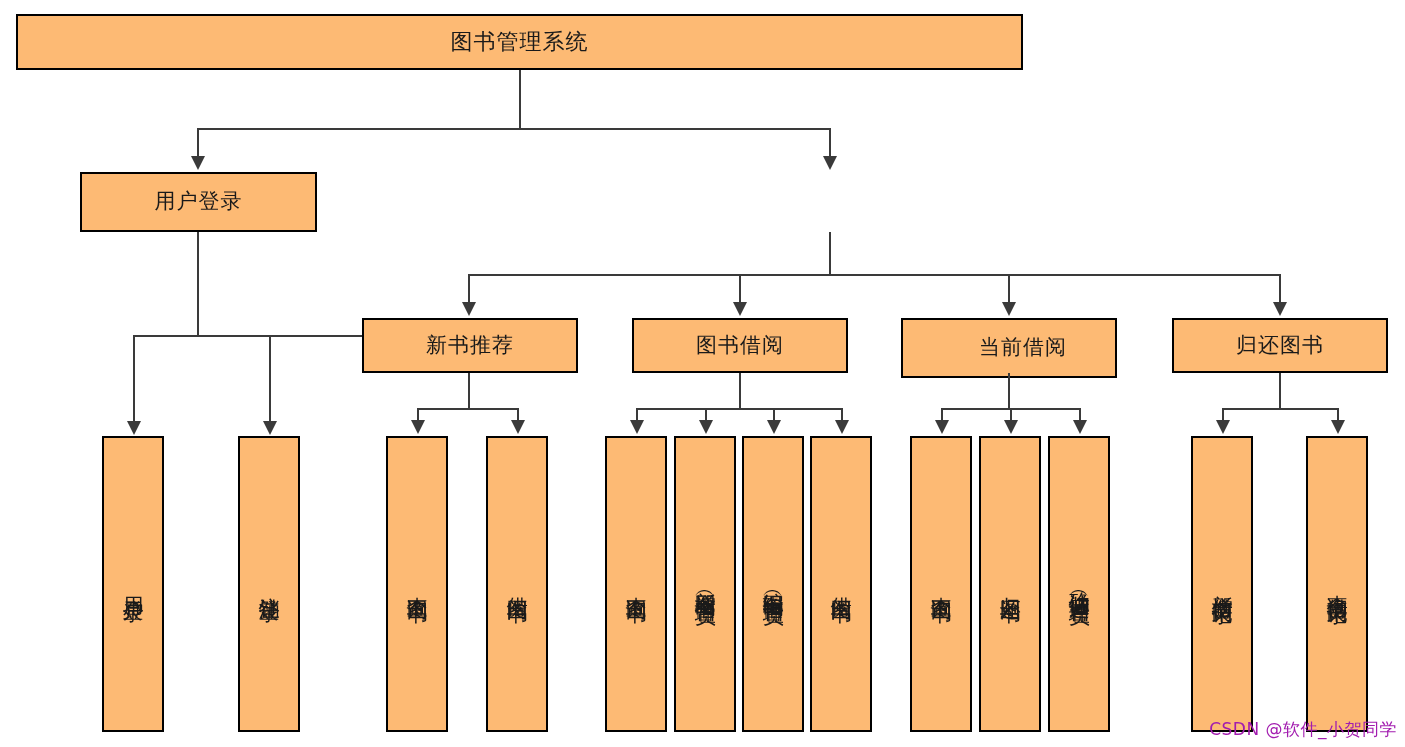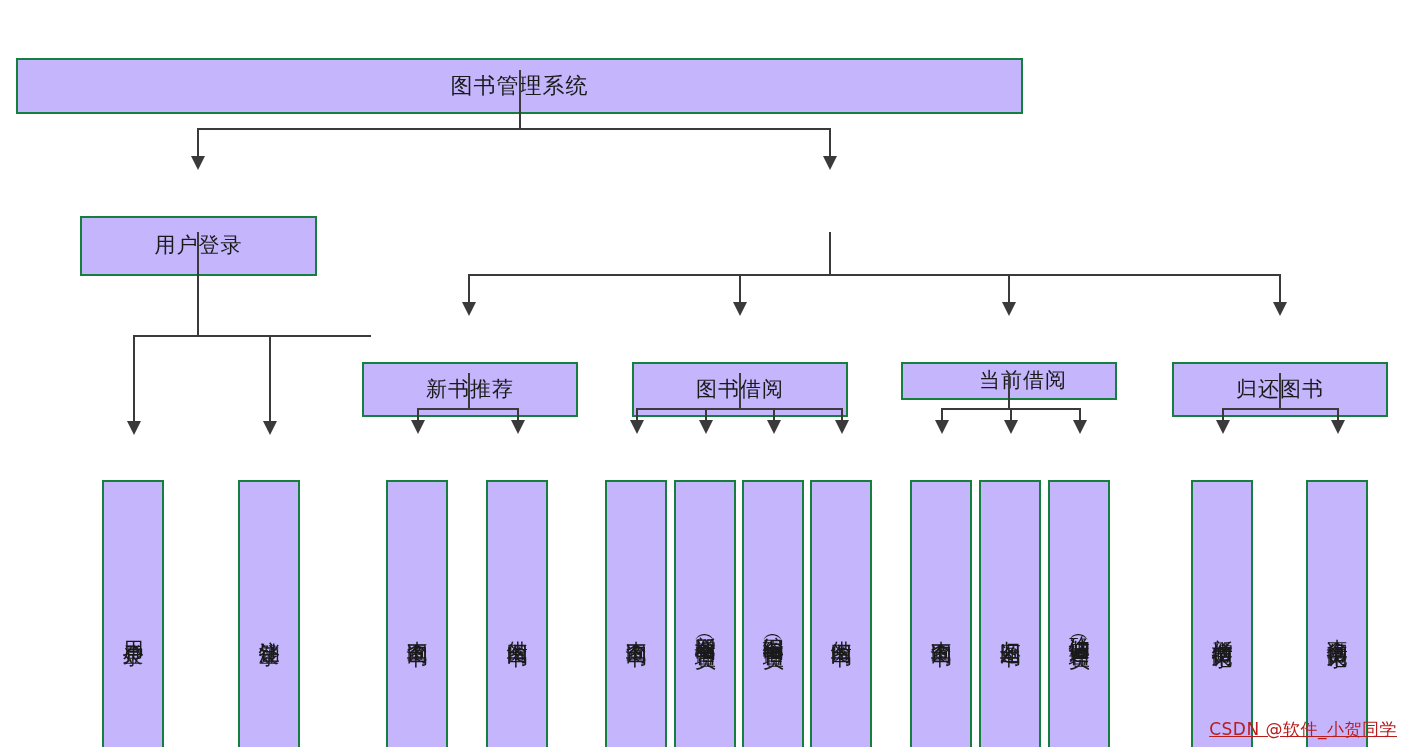--- a/index.html
+++ b/index.html
@@ -13,27 +13,26 @@
   #canvas {
     position: relative;
     width: 1405px;
     height: 747px;
     background: #ffffff;
     overflow: hidden;
   }
   .node {
     position: absolute;
     box-sizing: border-box;
-    border: 2px solid #15803d;
-    background: #c4b5fd;
+    border: 2px solid #000000;
+    background: #fdba74;
     display: flex;
     align-items: center;
     justify-content: center;
     color: #1a1a1a;
-    margin-top: 44px;
   }
   .node.horiz {
     font-size: 21px;
     letter-spacing: 1px;
     line-height: 1.2;
     text-align: center;
   }
   .node.vert {
     writing-mode: vertical-rl;
     text-orientation: upright;
@@ -57,26 +56,25 @@
     width: 0;
     height: 0;
     border-left: 7px solid transparent;
     border-right: 7px solid transparent;
     border-top: 14px solid #3a3a3a;
   }
   #watermark {
     position: absolute;
     right: 8px;
     bottom: 6px;
-    color: #b91c1c;
+    color: #a21caf;
     font-size: 17px;
     letter-spacing: 0.5px;
     white-space: nowrap;
     user-select: none;
-    text-decoration: underline;
   }
 </style>
 </head>
 <body>
 
 <div id="canvas">
 
   <div class="node horiz title" style="left:16px; top:14px; width:1007px; height:56px;">
     <span>图书管理系统</span>
   </div>
@@ -111,21 +109,21 @@
   <div class="arrow" style="left:1002px; top:302px;"></div>
   <div class="edge v" style="left:1279px; top:274px; height:30px;"></div>
   <div class="arrow" style="left:1273px; top:302px;"></div>
 
   <div class="node horiz" style="left:362px; top:318px; width:216px; height:55px;">
     <span>新书推荐</span>
   </div>
   <div class="node horiz" style="left:632px; top:318px; width:216px; height:55px;">
     <span>图书借阅</span>
   </div>
-  <div class="node horiz" style="left:901px; top:318px; width:216px; height:38px;padding-left:28px;">
+  <div class="node horiz" style="left:901px; top:318px; width:216px; height:60px;padding-left:28px;">
     <span>当前借阅</span>
   </div>
   <div class="node horiz" style="left:1172px; top:318px; width:216px; height:55px;">
     <span>归还图书</span>
   </div>
 
   <div class="edge v" style="left:468px; top:373px; height:35px;"></div>
   <div class="edge h" style="left:417px; top:408px; width:102px;"></div>
   <div class="edge v" style="left:417px; top:408px; height:14px;"></div>
   <div class="arrow" style="left:411px; top:420px;"></div>

